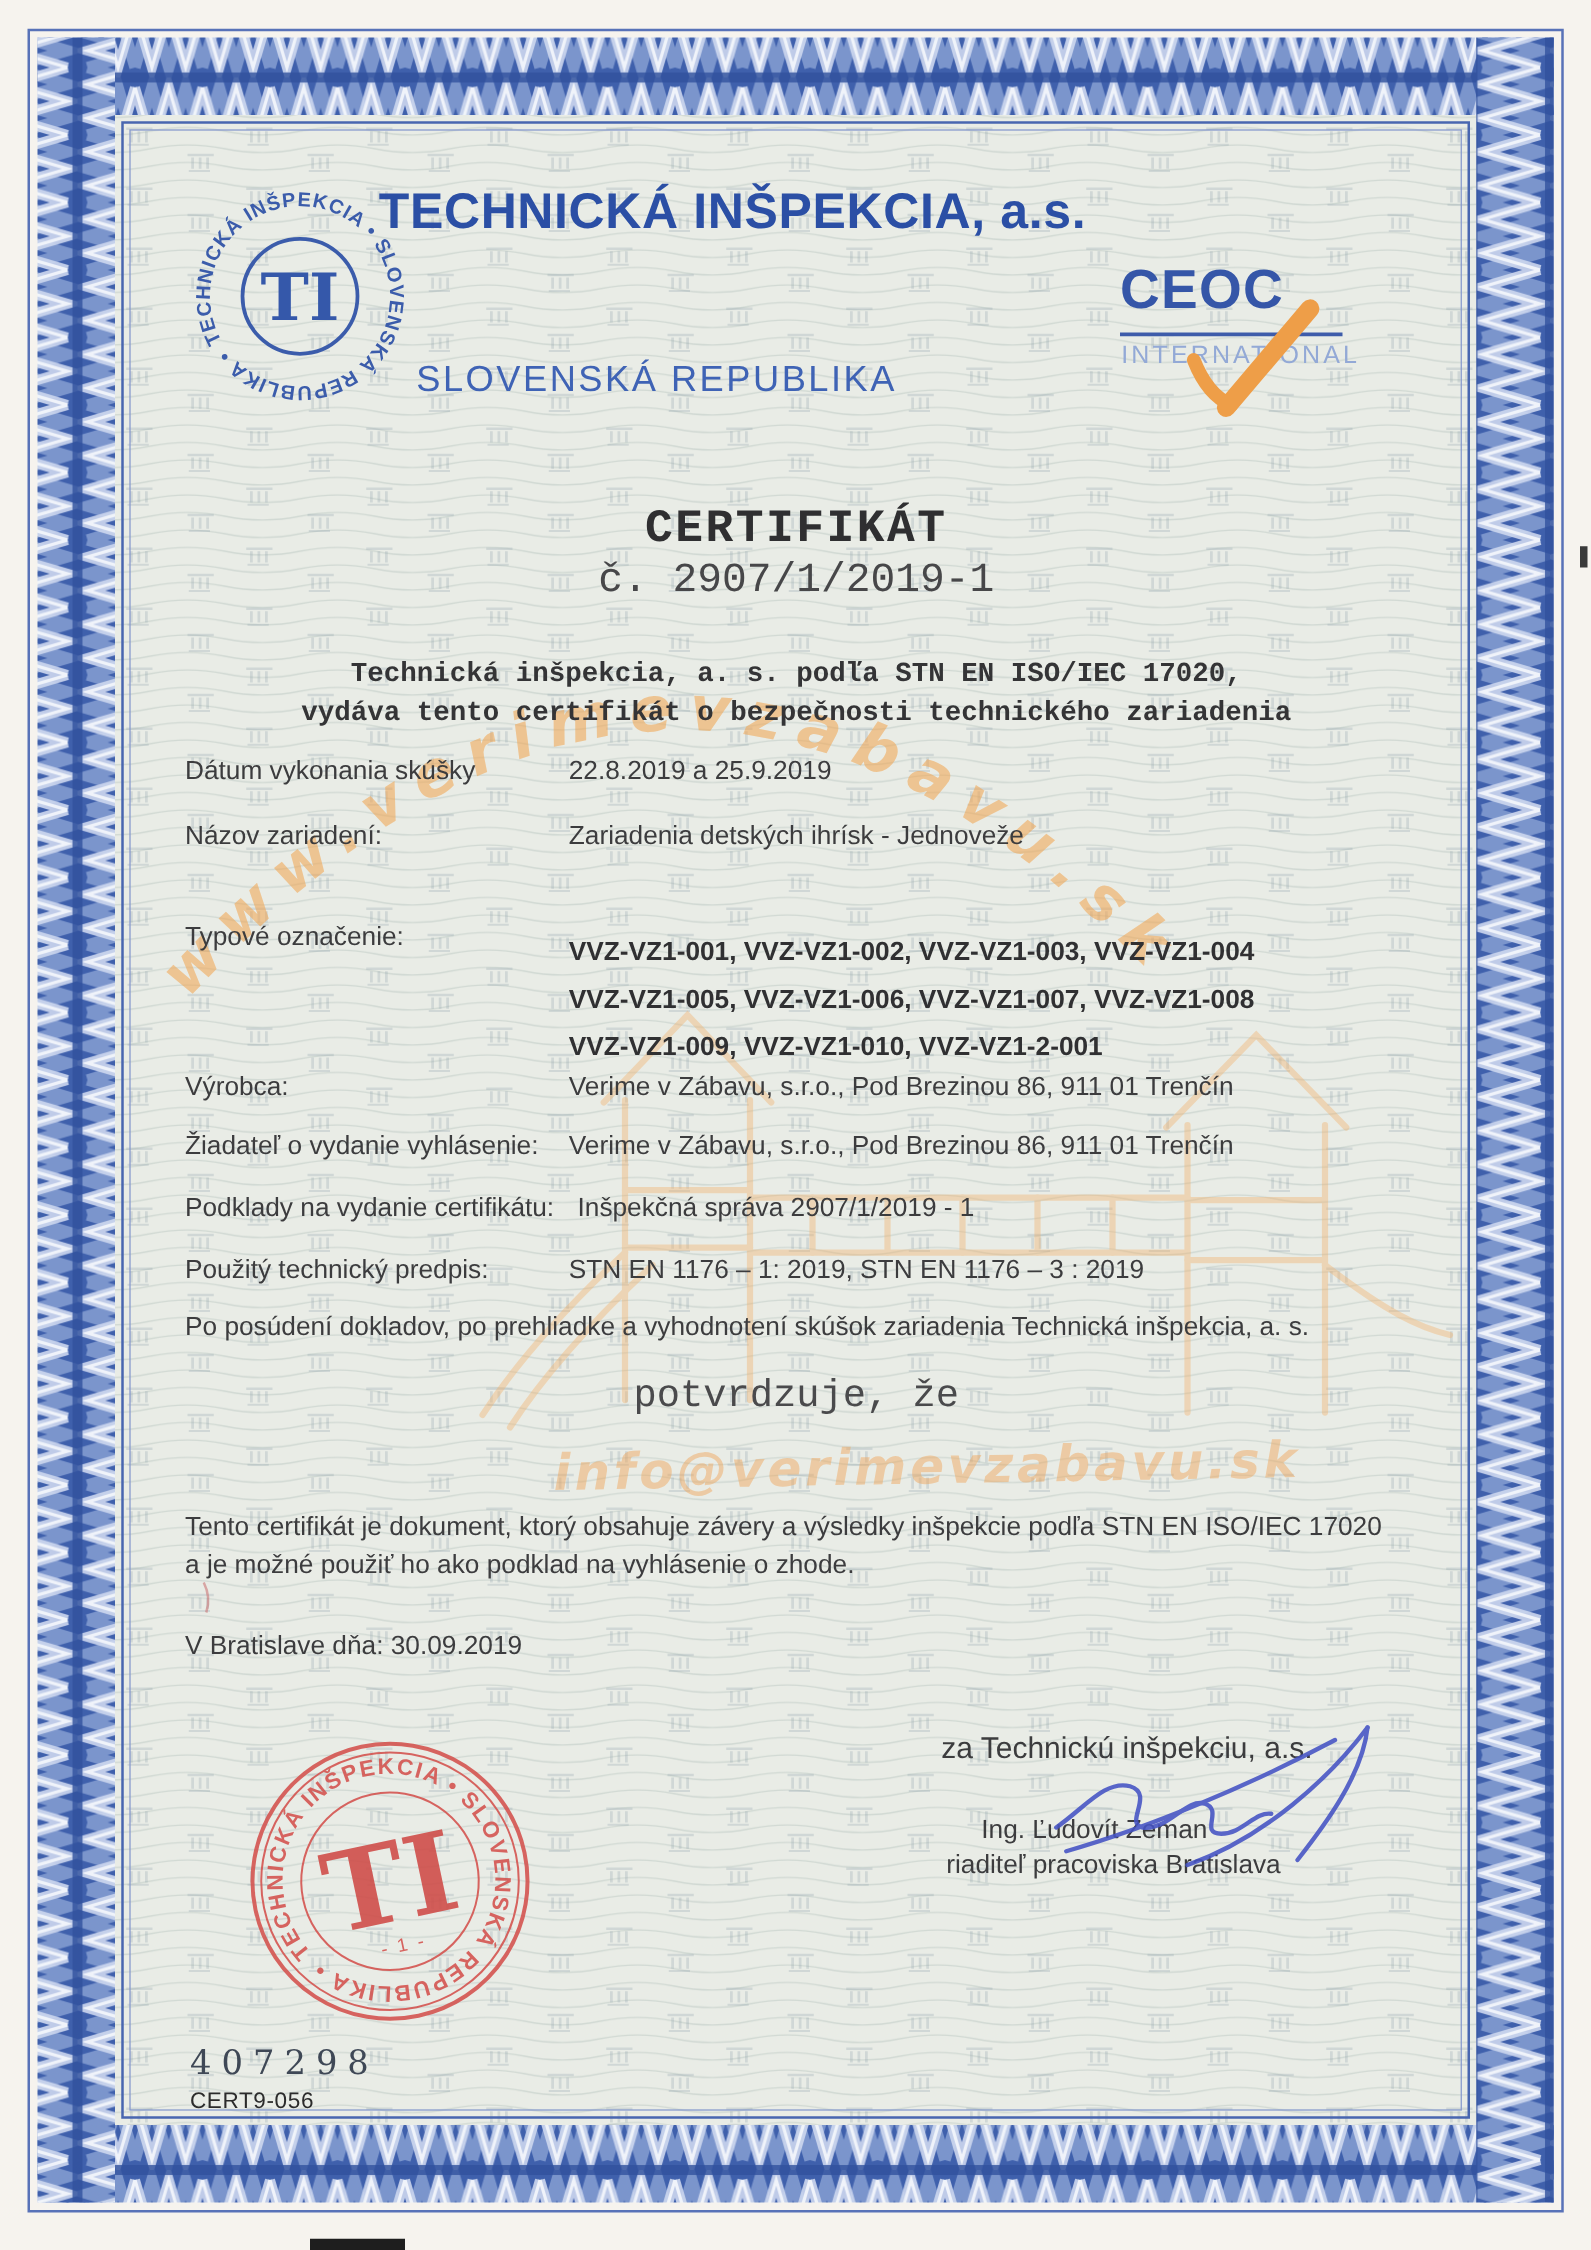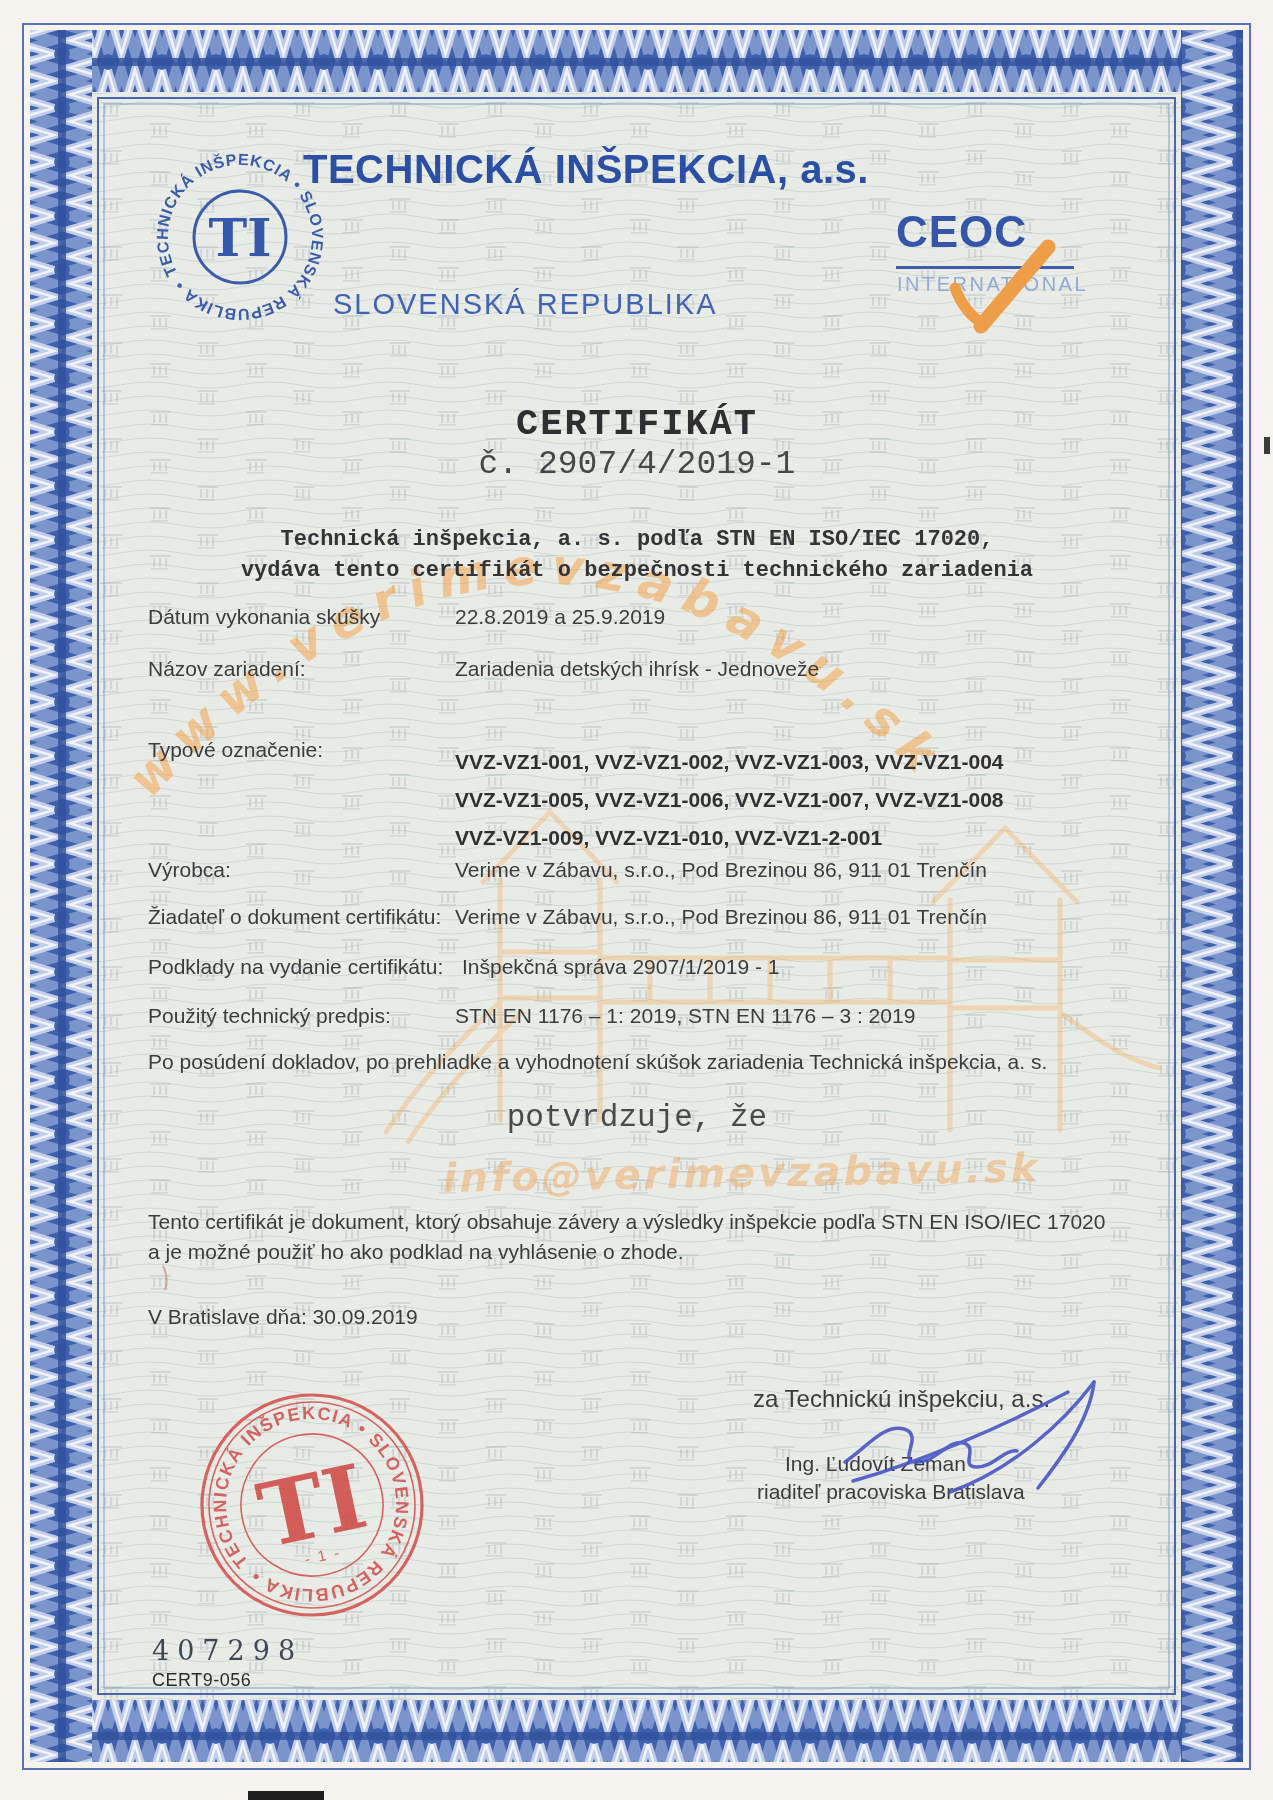--- a/index.html
+++ b/index.html
@@ -135,40 +135,40 @@
   </svg>
 
   <div class="abs org-name" style="left:303px;top:147px;">TECHNICKÁ INŠPEKCIA, a.s.</div>
   <div class="abs country" style="left:333px;top:288px;">SLOVENSKÁ REPUBLIKA</div>
 
   <div class="abs ceoc-name" style="left:896px;top:207px;">CEOC</div>
   <div class="ceoc-rule" style="left:896px;top:266px;"></div>
   <div class="abs ceoc-sub" style="left:897px;top:273px;">INTERNATIONAL</div>
 
   <div class="abs center cert-title" style="top:403px;">CERTIFIKÁT</div>
-  <div class="abs center cert-no" style="top:446px;">č. 2907/4/2019-1</div>
+  <div class="abs center cert-no" style="top:446px;">č. 2907/1/2019-1</div>
 
   <div class="abs center intro" style="top:527px;">Technická inšpekcia, a. s. podľa STN EN ISO/IEC 17020,</div>
   <div class="abs center intro" style="top:558px;">vydáva tento certifikát o bezpečnosti technického zariadenia</div>
 
   <div class="abs fld" style="left:148px;top:605px;">Dátum vykonania skúšky</div>
   <div class="abs fld" style="left:455px;top:605px;">22.8.2019 a 25.9.2019</div>
 
   <div class="abs fld" style="left:148px;top:657px;">Názov zariadení:</div>
   <div class="abs fld" style="left:455px;top:657px;">Zariadenia detských ihrísk - Jednoveže</div>
 
   <div class="abs fld" style="left:148px;top:738px;">Typové označenie:</div>
   <div class="abs fld-b" style="left:455px;top:705px;">VVZ-VZ1-001, VVZ-VZ1-002, VVZ-VZ1-003, VVZ-VZ1-004</div>
   <div class="abs fld-b" style="left:455px;top:743px;">VVZ-VZ1-005, VVZ-VZ1-006, VVZ-VZ1-007, VVZ-VZ1-008</div>
   <div class="abs fld-b" style="left:455px;top:781px;">VVZ-VZ1-009, VVZ-VZ1-010, VVZ-VZ1-2-001</div>
 
   <div class="abs fld" style="left:148px;top:858px;">Výrobca:</div>
   <div class="abs fld" style="left:455px;top:858px;">Verime v Zábavu, s.r.o., Pod Brezinou 86, 911 01 Trenčín</div>
 
-  <div class="abs fld" style="left:148px;top:905px;">Žiadateľ o dokument certifikátu:</div>
+  <div class="abs fld" style="left:148px;top:905px;">Žiadateľ o vydanie vyhlásenie:</div>
   <div class="abs fld" style="left:455px;top:905px;">Verime v Zábavu, s.r.o., Pod Brezinou 86, 911 01 Trenčín</div>
 
   <div class="abs fld" style="left:148px;top:955px;">Podklady na vydanie certifikátu:</div>
   <div class="abs fld" style="left:462px;top:955px;">Inšpekčná správa 2907/1/2019 - 1</div>
 
   <div class="abs fld" style="left:148px;top:1004px;">Použitý technický predpis:</div>
   <div class="abs fld" style="left:455px;top:1004px;">STN EN 1176 – 1: 2019, STN EN 1176 – 3 : 2019</div>
 
   <div class="abs fld" style="left:148px;top:1050px;">Po posúdení dokladov, po prehliadke a vyhodnotení skúšok zariadenia Technická inšpekcia, a. s.</div>
   <div class="abs center confirm" style="top:1100px;">potvrdzuje, že</div>

